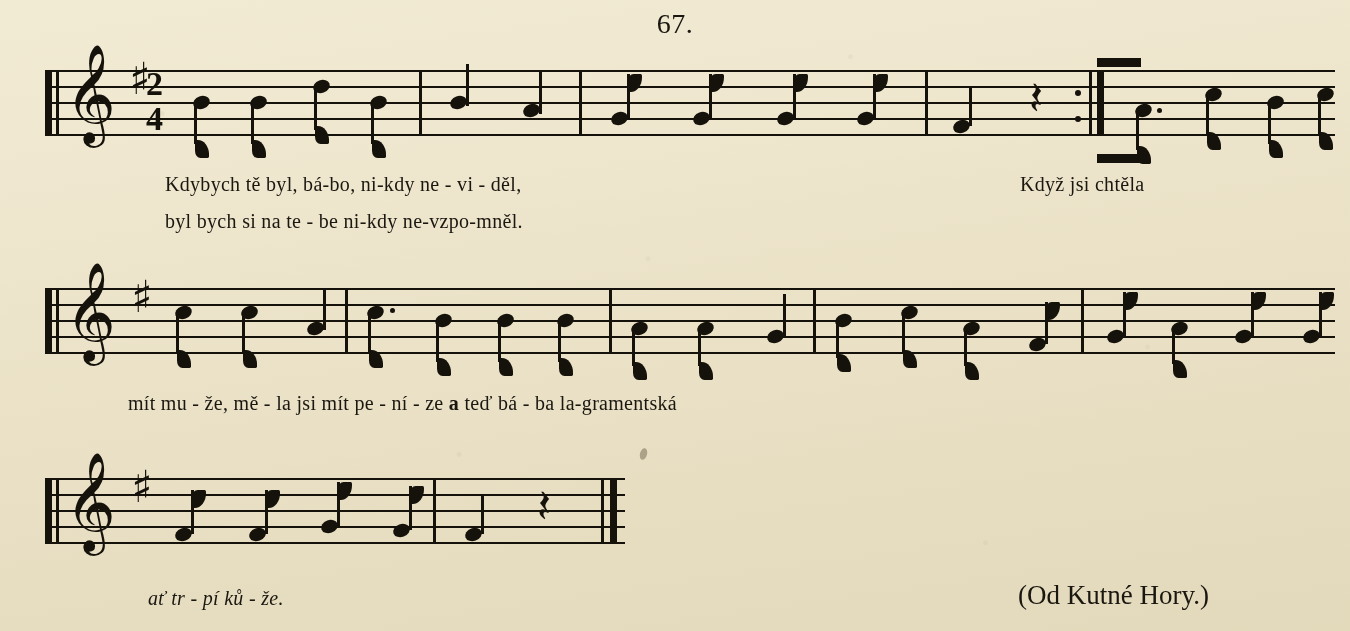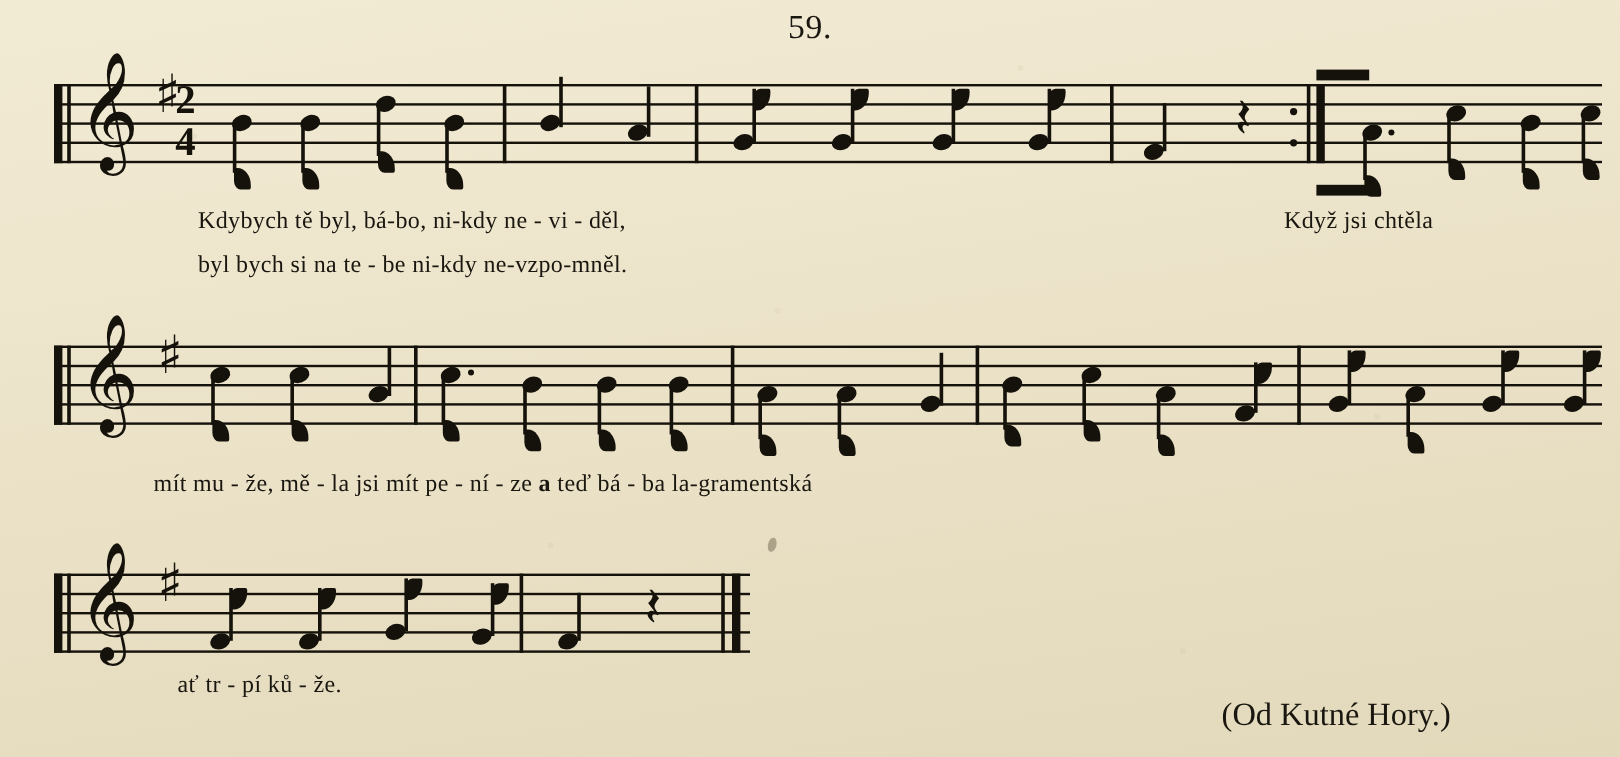--- a/index.html
+++ b/index.html
@@ -163,21 +163,21 @@
     background: rgba(60,50,30,0.35);
     border-radius: 50%;
     transform: rotate(15deg);
   }
 </style>
 </head>
 <body>
 
 <div class="paper-grain"></div>
 
-<div class="page-number">59.</div>
+<div class="page-number">67.</div>
 
 <div class="system" style="top:60px; height:110px; width:1350px;">
 
   <div class="staff" style="width:1290px; height:70px; left:45px; top:10px;">
     <div class="line" style="top:0px;   width:1290px;"></div>
     <div class="line" style="top:16px;  width:1290px;"></div>
     <div class="line" style="top:32px;  width:1290px;"></div>
     <div class="line" style="top:48px;  width:1290px;"></div>
     <div class="line" style="top:64px;  width:1290px;"></div>
 
@@ -282,21 +282,21 @@
     </div>
     <div class="note" style="left:1272px; top:18px;">
       <div class="head" style="left:0; top:0;"></div>
       <div class="stem" style="left:1px; top:10px; height:38px;"></div>
       <div class="flag" style="left:2px; top:44px;"></div>
     </div>
   </div>
 </div>
 
 <div class="lyric-line" style="left:165px; top:173px;">Kdybych tě byl,      bá-bo,      ni-kdy ne - vi - děl,</div>
-<div class="lyric-line" style="left:1070px; top:173px;">Když jsi chtěla</div>
+<div class="lyric-line" style="left:1020px; top:173px;">Když jsi chtěla</div>
 <div class="lyric-line" style="left:165px; top:210px;">byl bych si    na       te - be      ni-kdy  ne-vzpo-mněl.</div>
 
 <div class="system" style="top:278px; height:110px; width:1350px;">
   <div class="staff" style="width:1290px; height:70px; left:45px; top:10px;">
     <div class="line" style="top:0px;  width:1290px;"></div>
     <div class="line" style="top:16px; width:1290px;"></div>
     <div class="line" style="top:32px; width:1290px;"></div>
     <div class="line" style="top:48px; width:1290px;"></div>
     <div class="line" style="top:64px; width:1290px;"></div>
 
@@ -457,14 +457,14 @@
       <div class="head" style="left:0; top:0;"></div>
       <div class="stem" style="left:16px; top:-34px; height:40px;"></div>
     </div>
     <div class="rest-quarter" style="left:492px; top:5px;">𝄽</div>
 
     <div class="barline" style="left:556px; top:0px; height:66px;"></div>
     <div class="barline thick" style="left:565px; top:0px; height:66px;"></div>
   </div>
 </div>
 
-<div class="lyric-line" style="left:148px; top:560px;">ať  tr - pí  ků - že.</div>
+<div class="lyric-line" style="left:148px; top:587px;font-style:italic;">ať  tr - pí  ků - že.</div>
 <div class="credit" style="left:1018px; top:580px;">(Od Kutné Hory.)</div>
 
 </body></html>

